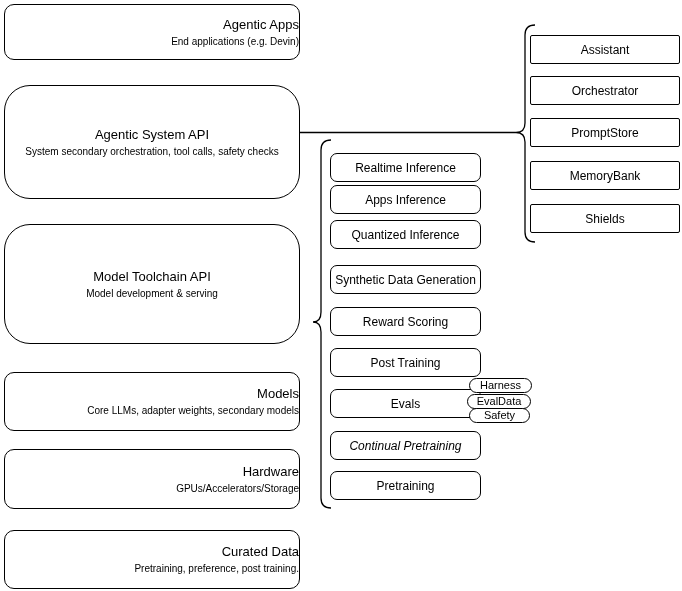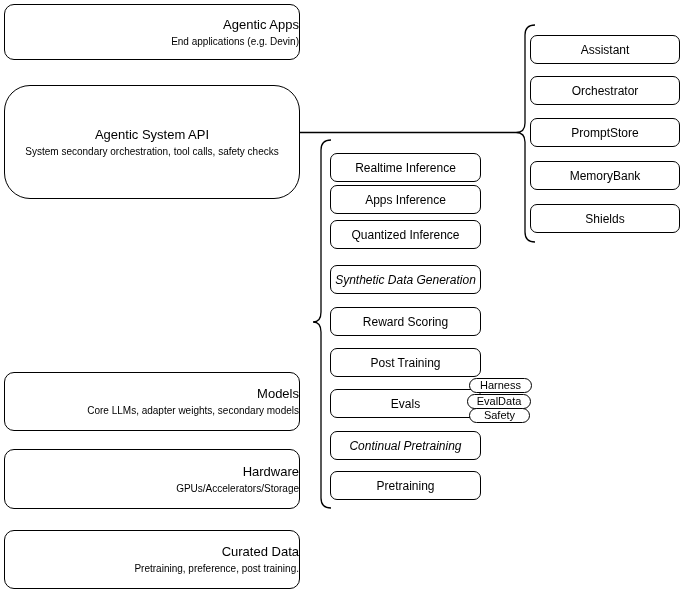--- a/index.html
+++ b/index.html
@@ -18,21 +18,21 @@
     background:#ffffff;
     border:1.3px solid #000000;
     display:flex;flex-direction:column;
     align-items:center;justify-content:center;
     text-align:center;
   }
   .lbox{left:4px;width:296px;gap:4px;}
   .lbox .title{font-size:13px;line-height:15px;}
   .lbox .subtitle{font-size:10px;line-height:12px;}
   .mbox{left:330px;width:151px;height:29px;border-radius:7px;font-size:12px;}
-  .rbox{left:530px;width:150px;height:29px;border-radius:7px;font-size:12px;}
+  .rbox{left:530px;width:150px;height:29px;border-radius:2px;font-size:12px;}
   .pill{
     position:absolute;box-sizing:border-box;
     background:#ffffff;border:1.3px solid #000000;border-radius:9px;
     display:flex;align-items:center;justify-content:center;
     font-size:11px;line-height:1;z-index:5;
   }
   .r10{border-radius:10px;align-items:flex-end;}
   .r26{border-radius:26px;}
 </style>
 </head>
@@ -52,40 +52,44 @@
   <div class="node lbox r10" style="top:4px;height:56px;">
     <div class="title">Agentic Apps</div>
     <div class="subtitle">End applications (e.g. Devin)</div>
   </div>
 
   <div class="node lbox r26" style="top:85px;height:114px;">
     <div class="title">Agentic System API</div>
     <div class="subtitle">System secondary orchestration, tool calls, safety checks</div>
   </div>
 
+  <div class="node lbox r26" style="top:224px;height:120px;">
+    <div class="title">Model Toolchain API</div>
+    <div class="subtitle">Model development &amp; serving</div>
+  </div>
 
   <div class="node lbox r10" style="top:372px;height:59px;">
     <div class="title">Models</div>
     <div class="subtitle">Core LLMs, adapter weights, secondary models</div>
   </div>
 
   <div class="node lbox r10" style="top:449px;height:60px;">
     <div class="title">Hardware</div>
     <div class="subtitle">GPUs/Accelerators/Storage</div>
   </div>
 
   <div class="node lbox r10" style="top:530px;height:59px;">
     <div class="title">Curated Data</div>
     <div class="subtitle">Pretraining, preference, post training.</div>
   </div>
 
   <div class="node mbox" style="top:153px;">Realtime Inference</div>
   <div class="node mbox" style="top:185px;">Apps Inference</div>
   <div class="node mbox" style="top:220px;">Quantized Inference</div>
-  <div class="node mbox" style="top:265px;font-style:italic;">Synthetic Data Generation</div>
+  <div class="node mbox" style="top:265px;">Synthetic Data Generation</div>
   <div class="node mbox" style="top:307px;">Reward Scoring</div>
   <div class="node mbox" style="top:348px;">Post Training</div>
   <div class="node mbox" style="top:389px;">Evals</div>
   <div class="node mbox" style="top:431px;font-style:italic;">Continual Pretraining</div>
   <div class="node mbox" style="top:471px;">Pretraining</div>
 
   <div class="node rbox" style="top:35px;">Assistant</div>
   <div class="node rbox" style="top:76px;">Orchestrator</div>
   <div class="node rbox" style="top:118px;">PromptStore</div>
   <div class="node rbox" style="top:161px;">MemoryBank</div>

